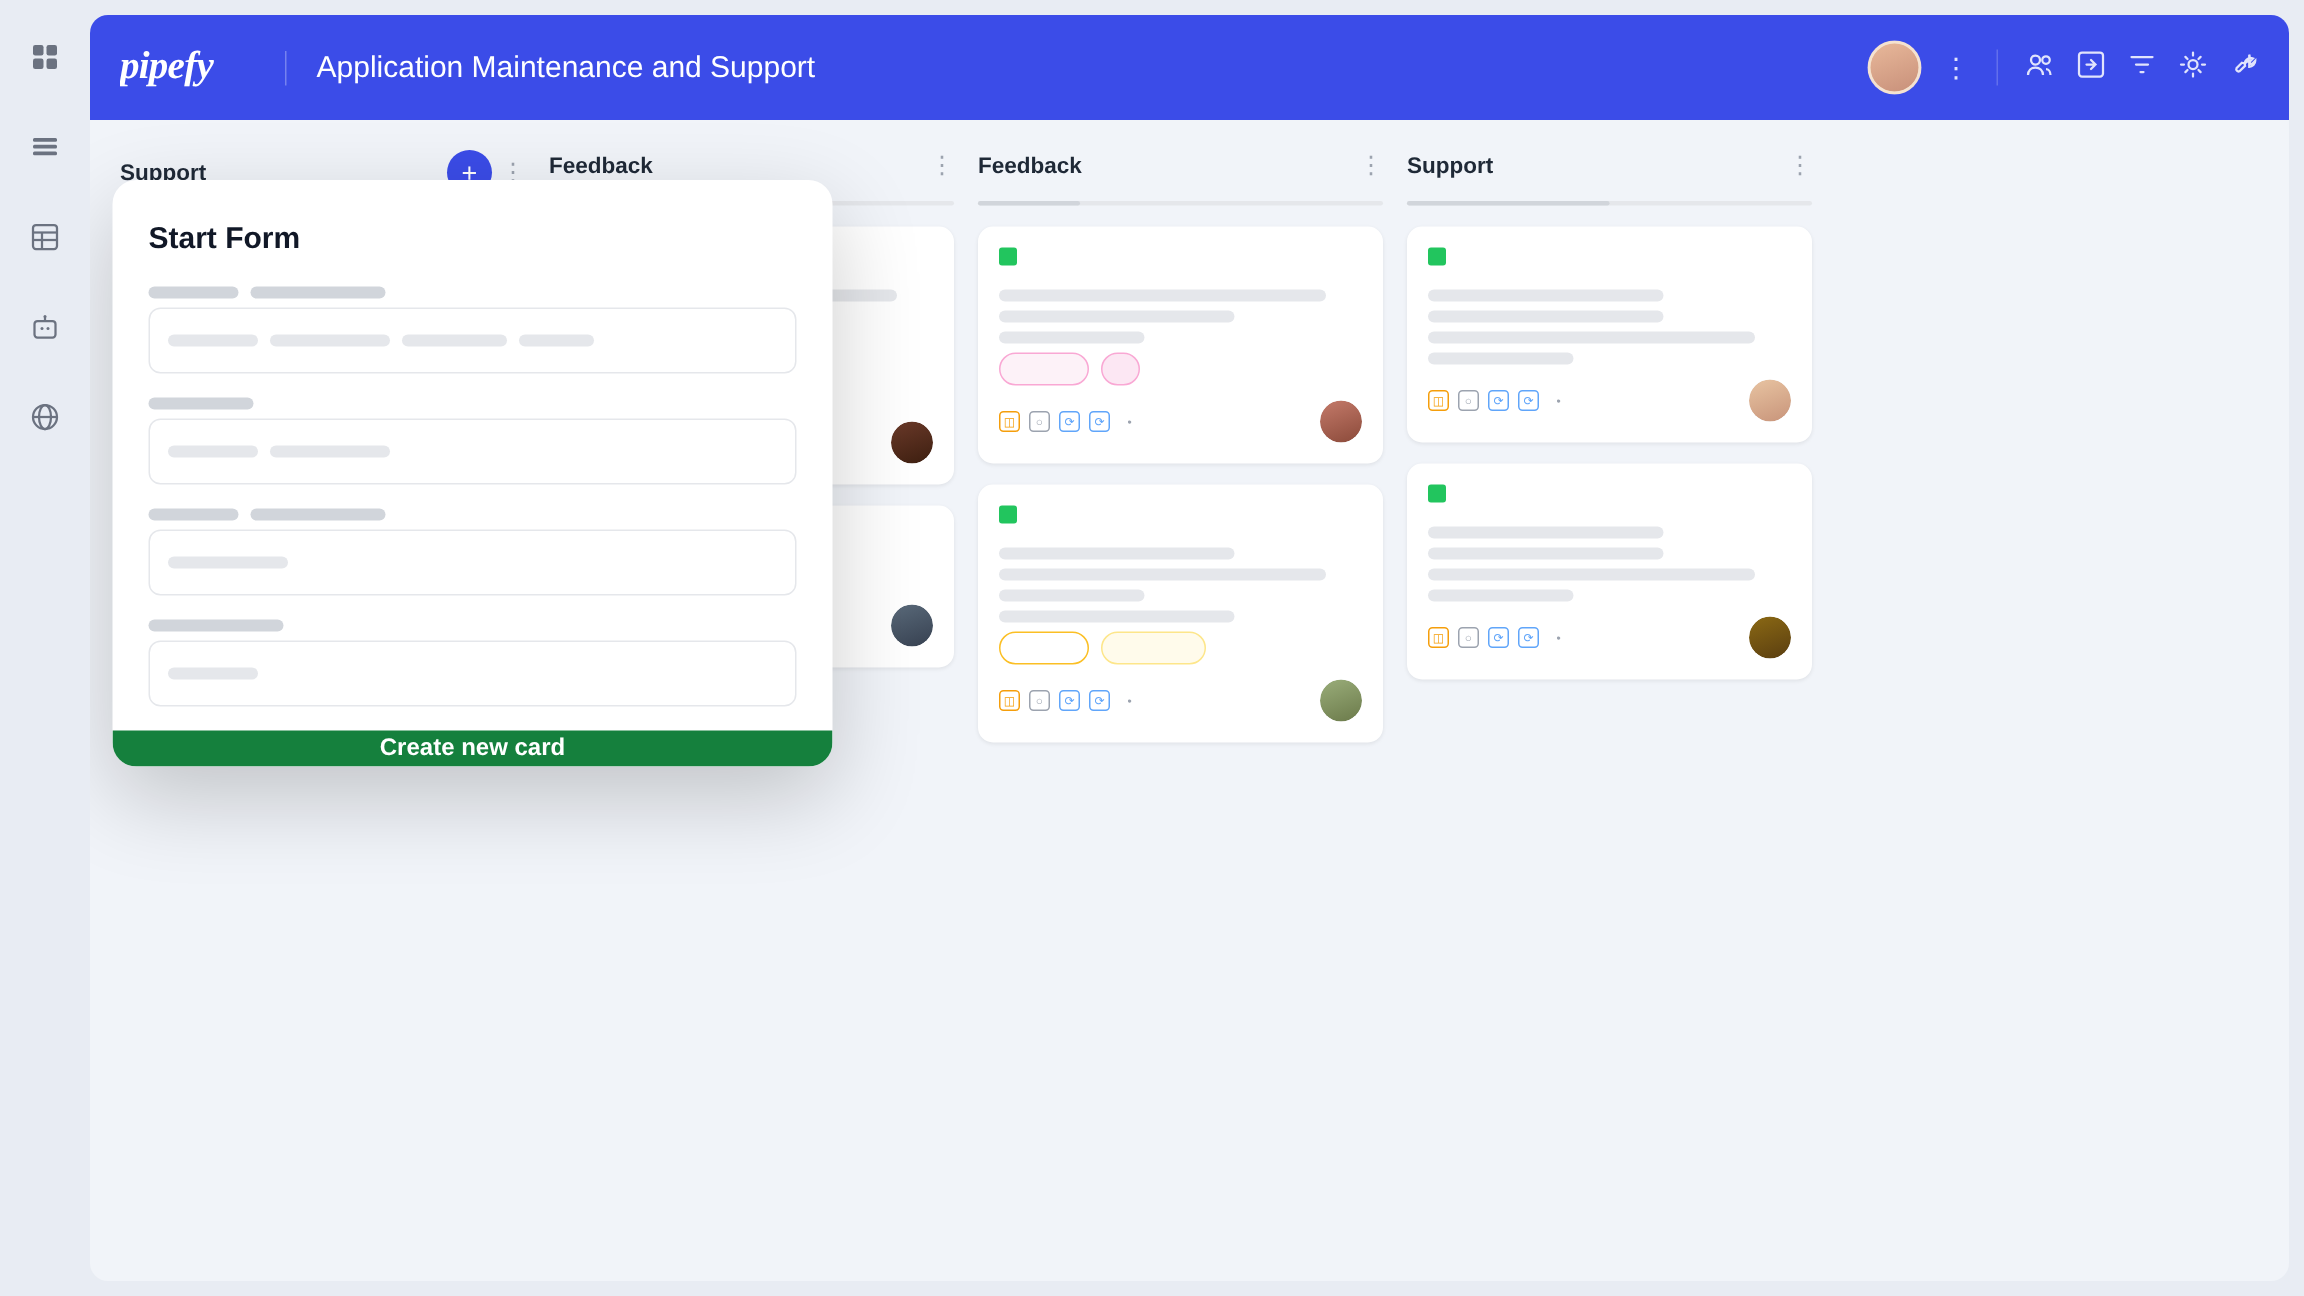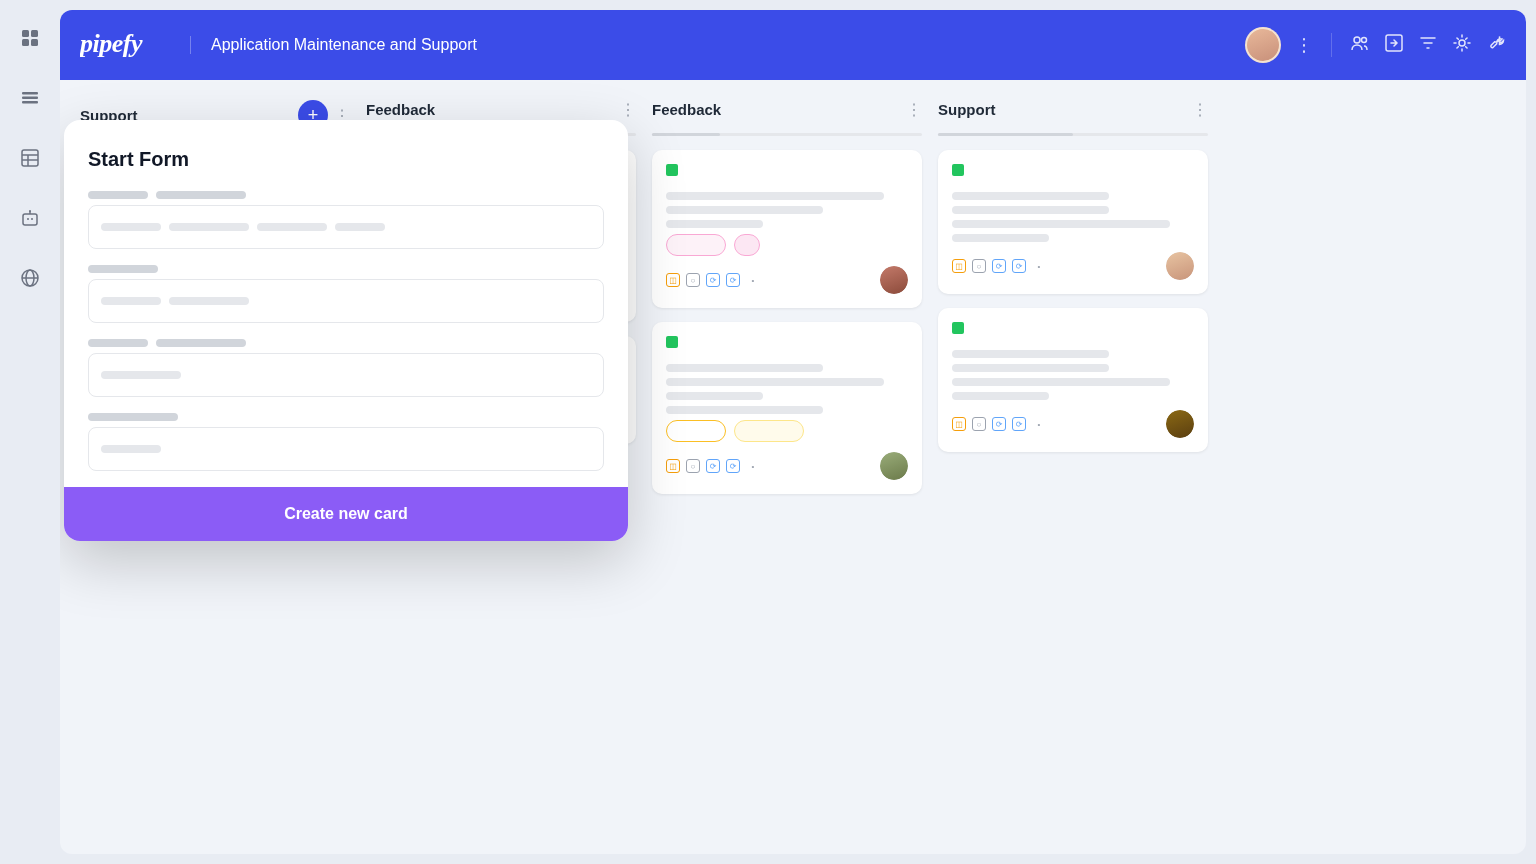--- a/index.html
+++ b/index.html
@@ -56,21 +56,21 @@
       justify-content: space-between;
       flex-shrink: 0;
     }
     .header-left {
       display: flex;
       align-items: center;
       gap: 20px;
     }
     .header-title {
       color: white;
-      font-size: 16px;
+      font-size: 20px;
       font-weight: 500;
       border-left: 1px solid rgba(255,255,255,0.3);
       padding-left: 20px;
     }
     .header-right {
       display: flex;
       align-items: center;
       gap: 14px;
     }
     .header-icon {
@@ -233,28 +233,28 @@
     .modal-backdrop {
       position: absolute;
       inset: 0;
       z-index: 10;
       pointer-events: none;
     }
     .modal {
       position: absolute;
       top: 0;
       left: 0;
-      width: 564px;
+      width: 480px;
       background: white;
       border-radius: 16px;
       box-shadow: 0 20px 60px rgba(0,0,0,0.2);
       pointer-events: all;
       overflow: hidden;
       margin-top: 40px;
-      margin-left: 4px;
+      margin-left: 15px;
     }
     .modal-content {
       padding: 28px 24px 0;
     }
     .modal-title {
       font-size: 20px;
       font-weight: 700;
       color: #111827;
       margin-bottom: 20px;
     }
@@ -292,22 +292,22 @@
       height: 8px;
       background: #e5e7eb;
       border-radius: 4px;
     }
     .input-skel.w60 { width: 60px; }
     .input-skel.w80 { width: 80px; }
     .input-skel.w70 { width: 70px; }
     .input-skel.w50 { width: 50px; }
 
     .modal-footer {
-      background: #8b5cf6;
-      padding: 18px 24px;
+      background: #15803d;
+      padding: 3px 24px;
       margin-top: 16px;
     }
     .modal-footer-btn {
       width: 100%;
       background: transparent;
       border: none;
       color: white;
       font-size: 16px;
       font-weight: 700;
       cursor: pointer;

